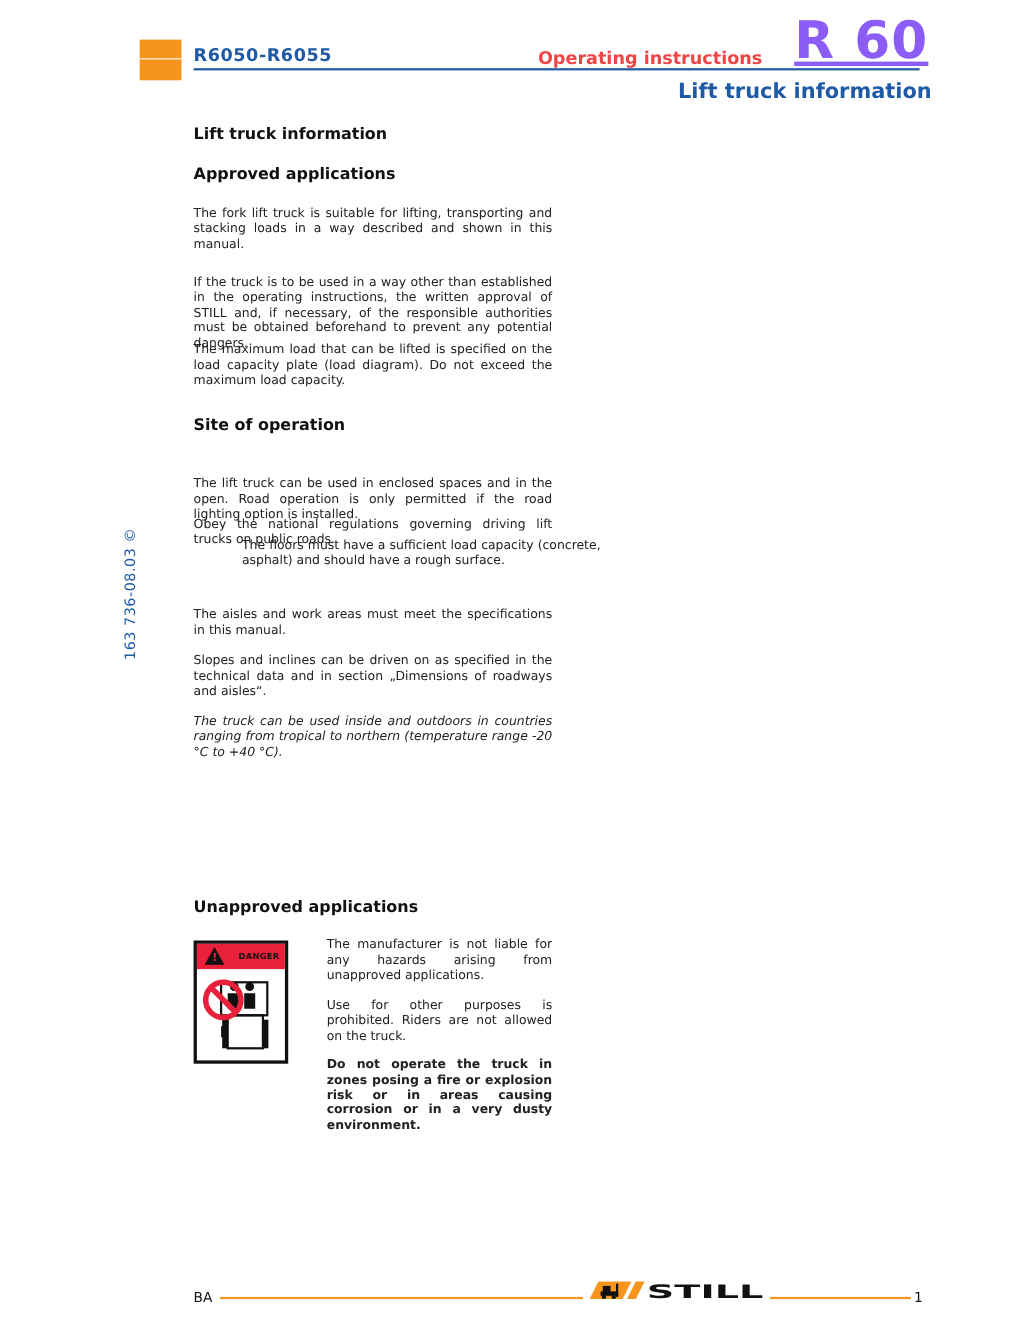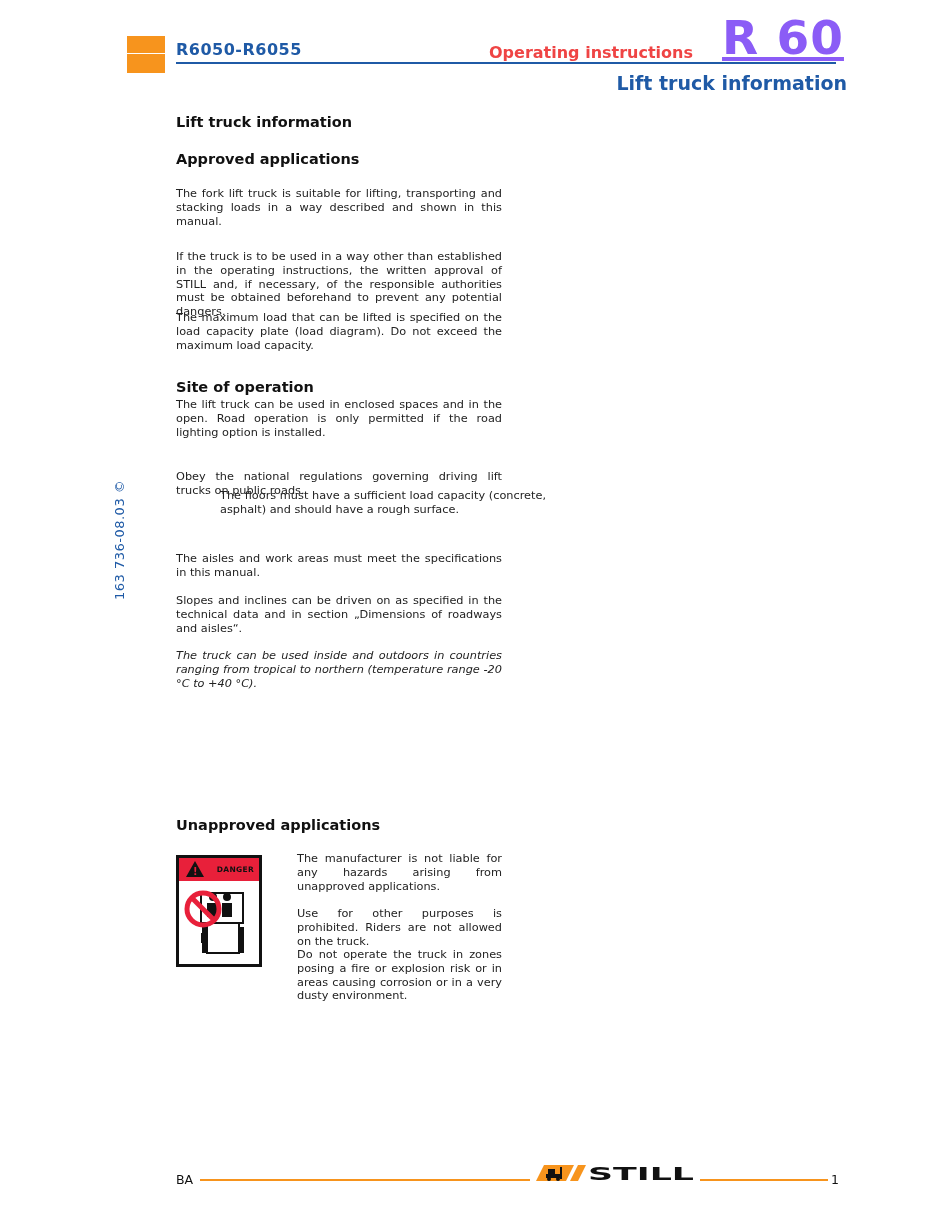--- a/index.html
+++ b/index.html
@@ -46,21 +46,21 @@
 
 <div class="abs content">
   <h1 class="h-main">Lift truck information</h1>
 
   <h2 class="h-sec" style="top:37px;">Approved applications</h2>
   <p class="para" style="top:73px;">The fork lift truck is suitable for lifting, transporting and stacking loads in a way described and shown in this manual.</p>
   <p class="para" style="top:136px;">If the truck is to be used in a way other than established in the operating instructions, the written approval of STILL and, if necessary, of the responsible authorities must be obtained beforehand to prevent any potential dangers.</p>
   <p class="para" style="top:197px;">The maximum load that can be lifted is specified on the load capacity plate (load diagram). Do not exceed the maximum load capacity.</p>
 
   <h2 class="h-sec" style="top:265px;">Site of operation</h2>
-  <p class="para" style="top:284px;">The lift truck can be used in enclosed spaces and in the open. Road operation is only permitted if the road lighting option is installed.</p>
+  <p class="para" style="top:319px;">The lift truck can be used in enclosed spaces and in the open. Road operation is only permitted if the road lighting option is installed.</p>
   <p class="para" style="top:356px;">Obey the national regulations governing driving lift trucks on public roads.</p>
   <p class="para" style="top:375px;margin-left:44px;">The floors must have a sufficient load capacity (concrete, asphalt) and should have a rough surface.</p>
   <p class="para" style="top:438px;">The aisles and work areas must meet the specifications in this manual.</p>
   <p class="para" style="top:480px;">Slopes and inclines can be driven on as specified in the technical data and in section „Dimensions of roadways and aisles“.</p>
   <p class="para" style="top:535px;font-style:italic;">The truck can be used inside and outdoors in countries ranging from tropical to northern (temperature range -20 °C to +40 °C).</p>
 
   <h2 class="h-sec" style="top:703px;">Unapproved applications</h2>
 </div>
 
 <div class="abs danger-sign">
@@ -85,21 +85,21 @@
 
       <circle cx="24" cy="28" r="16" fill="none" stroke="#e8203a" stroke-width="5"></circle>
       <line x1="13" y1="17" x2="35" y2="39" stroke="#e8203a" stroke-width="5"></line>
     </svg>
   </div>
 </div>
 
 <div class="abs unapp-text">
   <p style="position:absolute;top:0;width:205px;">The manufacturer is not liable for any hazards arising from unapproved applications.</p>
   <p style="position:absolute;top:55px;width:205px;">Use for other purposes is prohibited. Riders are not allowed on the truck.</p>
-  <p style="position:absolute;top:96px;width:205px;">Do not operate the truck in zones posing a fire or explosion risk or in areas causing corrosion or in a very dusty environment.</p>
+  <p style="position:absolute;top:109px;width:205px;font-weight:bold;">Do not operate the truck in zones posing a fire or explosion risk or in areas causing corrosion or in a very dusty environment.</p>
 </div>
 
 <div class="abs footer-ba">BA</div>
 <div class="abs footer-line1"></div>
 <svg class="abs still-logo" viewBox="0 0 160 20">
   <polygon points="8,2 38,2 30,18 0,18" fill="#f7941d"></polygon>
   <polygon points="42,2 50,2 42,18 34,18" fill="#f7941d"></polygon>
   <rect x="12" y="6" width="7" height="6" fill="#111"></rect>
   <rect x="10" y="11" width="16" height="4" fill="#111"></rect>
   <rect x="24" y="4" width="2" height="12" fill="#111"></rect>

